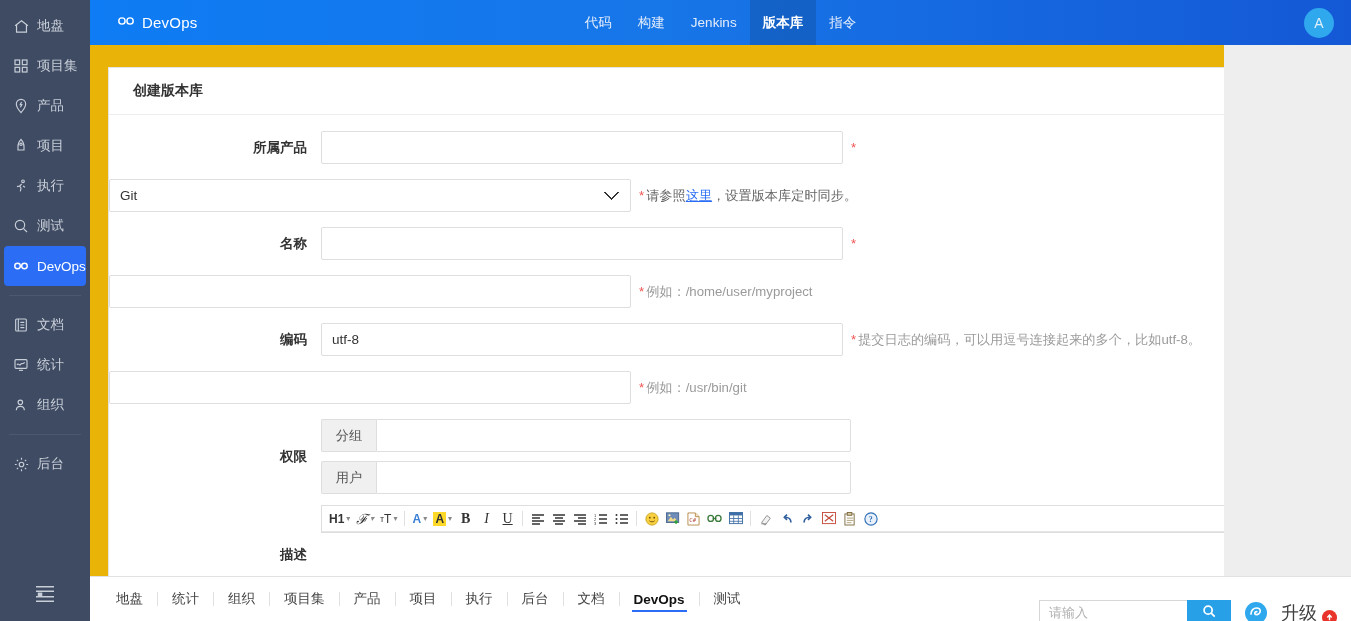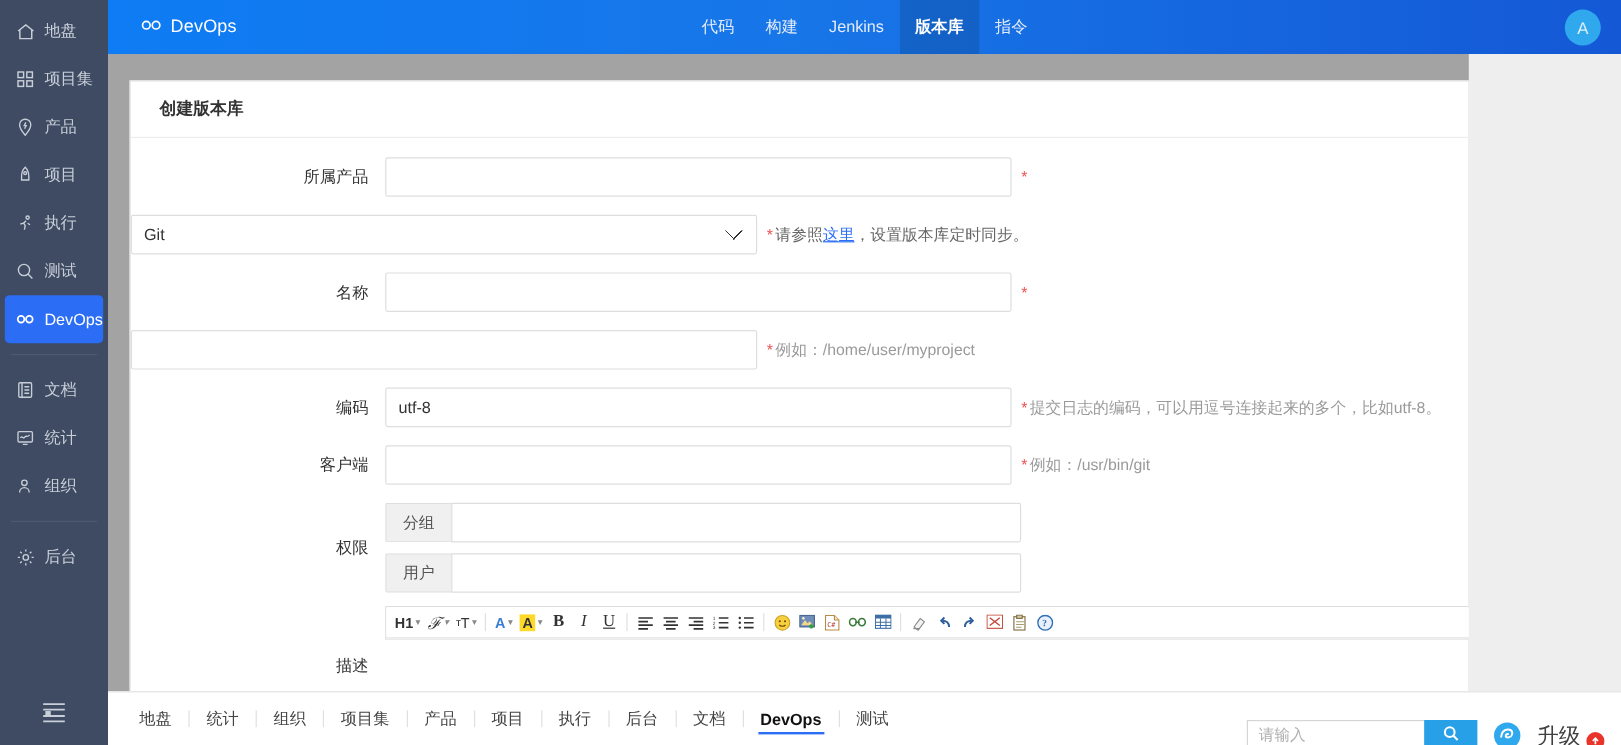--- a/index.html
+++ b/index.html
@@ -63,37 +63,37 @@
     position: absolute; right: 17px; top: 50%; transform: translateY(-50%);
     width: 30px; height: 30px; border-radius: 50%;
     background: #2fa8ee; color: #dff0fb;
     display: flex; align-items: center; justify-content: center;
     font-size: 14px; cursor: pointer;
   }
 
   
   .content {
     position: absolute; left: 90px; top: 45px; width: 1134px; height: 531px;
-    background: #a3a3a3; overflow: hidden;
+    background: #eab308; overflow: hidden;
   }
   .card {
     position: absolute; left: 18px; top: 22px; width: 1225px; min-height: 520px;
     background: #ffffff; border: 1px solid #e4e4e4;
   }
   .card-head {
     height: 47px; border-bottom: 1px solid #ededed;
     display: flex; align-items: center; padding-left: 24px;
     font-size: 14px; font-weight: bold; color: #333;
   }
   .card-body { padding: 16px 0 0 0; }
 
   .frow { display: flex; align-items: flex-start; margin-bottom: 15px; }
   .flabel {
     width: 212px; flex: none; text-align: right; padding-right: 14px;
-    font-size: 13.5px; font-weight: normal; color: #333; line-height: 33px;
+    font-size: 13.5px; font-weight: bold; color: #333; line-height: 33px;
   }
   .fctrl { flex: none; width: 522px; }
   .fhint { padding-left: 8px; line-height: 33px; font-size: 13.2px; color: #9a9a9a; white-space: nowrap; }
   .req { color: #f05252; margin-right: 2px; }
   .fhint a { color: #2b6ef5; text-decoration: underline; }
 
   .inp {
     width: 100%; height: 33px; border: 1px solid #dedede; border-radius: 2px;
     background: #fff; padding: 0 10px; font-size: 13.5px; color: #333;
     font-family: inherit; outline: none;
@@ -391,21 +391,20 @@
 
         <div class="frow">
           <div class="flabel">编码</div>
           <div class="fctrl">
             <input class="inp" type="text" value="utf-8" style="">
           </div>
           <div class="fhint"><span class="req">*</span><span>提交日志的编码，可以用逗号连接起来的多个，比如utf-8。</span></div>
         </div>
 
         <div class="frow">
-          <div class="flabel">客户端</div>
           <div class="fctrl">
             <input class="inp" type="text" value="" style="">
           </div>
           <div class="fhint"><span class="req">*</span><span>例如：/usr/bin/git</span></div>
         </div>
 
         <div class="frow" style="margin-bottom:11px;">
           <div class="flabel" style="line-height:75px;">权限</div>
           <div class="perm-wrap">
             <div class="permrow">

